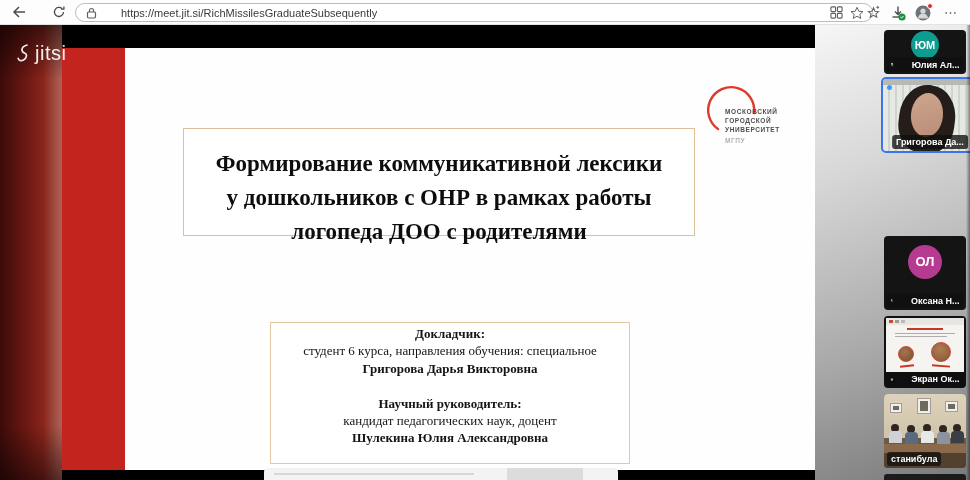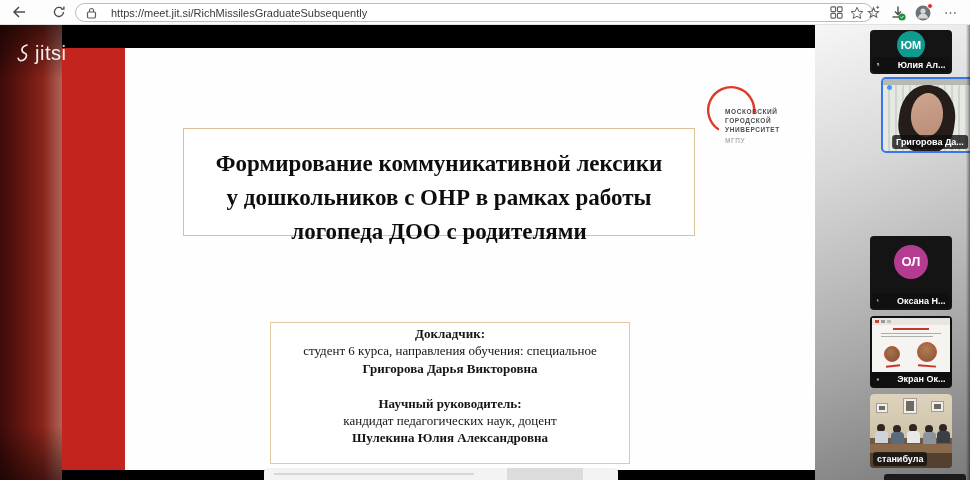--- a/index.html
+++ b/index.html
@@ -10,21 +10,21 @@
   
   .browser-bar { position:absolute; left:0; top:0; width:970px; height:25px;
     background:#fdfdfd; border-bottom:1px solid #e3e3e3;
     display:flex; align-items:center; }
   .nav-btn { width:22px; height:22px; display:flex; align-items:center; justify-content:center;
     color:#4c4c4c; font-size:14px; cursor:pointer; }
   .back-btn { margin-left:8px; }
   .url-pill { position:absolute; left:75px; top:3px; width:798px; height:19px;
     border:1px solid #bcbcbc; border-radius:10px; background:#fff;
     display:flex; align-items:center; }
-  .url-text { margin-left:14px; font-size:11px; color:#3a3a3a; white-space:nowrap;
+  .url-text { margin-left:24px; font-size:11px; color:#3a3a3a; white-space:nowrap;
     overflow:hidden; }
   .pill-right { margin-left:auto; display:flex; align-items:center; gap:7px; margin-right:8px; }
   .bar-right { position:absolute; right:4px; top:0; height:25px; display:flex;
     align-items:center; gap:9px; padding-right:4px; }
   .avatar-wrap { position:relative; width:16px; height:16px; }
   .avatar-dot { position:absolute; right:-2px; top:-2px; width:6px; height:6px;
     border-radius:50%; background:#d93025; border:1px solid #fff; }
 
   
   .meeting { position:absolute; left:0; top:25px; width:970px; height:455px; }
@@ -61,21 +61,21 @@
   .bottom-strip .grey-block { position:absolute; left:243px; top:0; width:76px; height:12px;
     background:#dcdcdc; }
   .bottom-strip .faint-line { position:absolute; left:10px; top:5px; width:200px; height:2px;
     background:#d7d7d7; }
 
   
   .filmstrip { position:absolute; left:815px; top:0; width:155px; height:455px;
     background:linear-gradient(160deg,#f6f6f6 0%,#d8d8d8 30%,#a8a8a8 68%,#7a7a7a 100%); }
   .filmstrip:after { content:""; position:absolute; right:0; top:0; width:4px; height:100%;
     background:linear-gradient(to right, rgba(0,0,0,0), rgba(0,0,0,.45)); }
-  .tile { position:absolute; left:55px; width:82px; border-radius:4px; overflow:hidden;
+  .tile { position:absolute; left:69px; width:82px; border-radius:4px; overflow:hidden;
     background:#141414; cursor:pointer; }
   .tile-label { position:absolute; bottom:2px; left:50%; transform:translateX(-50%);
     max-width:94%; background:rgba(15,15,15,.78); color:#fff; font-size:9px; font-weight:600;
     border-radius:3px; padding:2px 4px; display:flex; align-items:center; gap:18px;
     white-space:nowrap; }
   .avatar-circle { position:absolute; left:50%; transform:translateX(-50%);
     border-radius:50%; color:#fff; font-weight:bold; text-align:center; }
 
   
   .t2 { left:66px; top:52px; width:98px; height:76px; border:2px solid #3b76e8;

